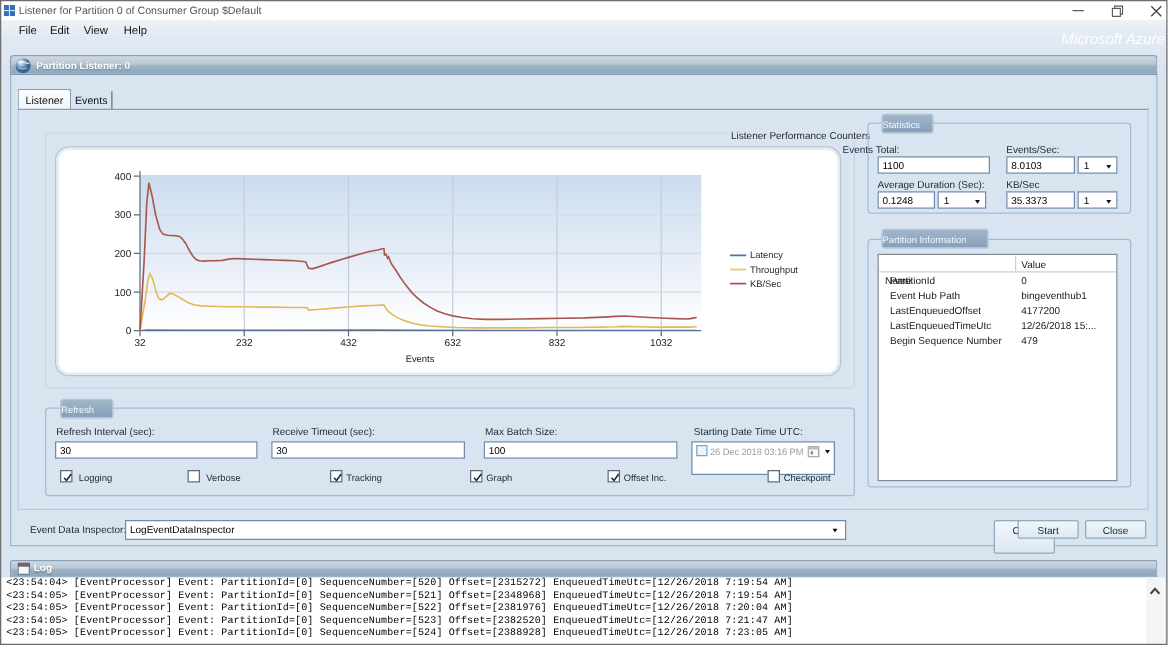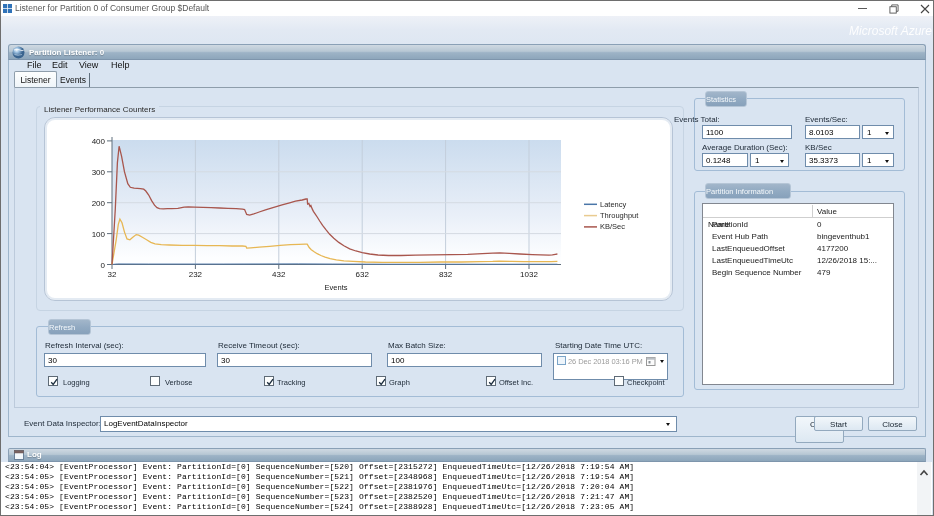--- a/index.html
+++ b/index.html
@@ -6,22 +6,22 @@
 font-family:"Liberation Sans",sans-serif;}
 *{box-sizing:border-box;}
 #win{position:absolute;left:0;top:0;width:934px;height:516px;background:#fff;}
 #frame{position:absolute;left:0;top:0;width:934px;height:516px;
 border:1px solid #6e6e6e;z-index:99;pointer-events:none;}
 .abs{position:absolute;}
 
 #titlebar{left:0;top:0;width:934px;height:16px;background:#fff;}
 #title{left:15px;top:3px;font-size:8.5px;color:#565656;}
 
-#menubar{left:16px;top:16px;width:796px;height:14px;z-index:5;
-font-size:9px;color:#111;margin-top:41px;}
+#menubar{left:4px;top:16px;width:796px;height:14px;z-index:5;
+font-size:9px;color:#111;}
 
 #client{left:0;top:16px;width:934px;height:500px;
 background:linear-gradient(180deg,#eef1f7 0px,#e2e9f3 14px,#d9e4f1 44px);}
 #azure{right:2px;top:24px;font-size:12px;color:rgba(255,255,255,0.92);font-style:italic;}
 .hdrbar{background:linear-gradient(180deg,#cfd9e2 0%,#b7c7d4 45%,#9db3c6 55%,#8da6bb 100%);
 border:1px solid #8aa0b6;border-bottom-color:#7e95ac;}
 .hdrtxt{color:#fff;font-weight:bold;font-size:8px;text-shadow:0 1px 1px rgba(0,0,0,0.25);}
 
 .grp{border:1px solid #a3bcd6;border-radius:3px;}
 .gtab{background:linear-gradient(180deg,#a2b6ca 0%,#92aac2 50%,#87a1bb 100%);
@@ -84,21 +84,21 @@
    <path d="M2.5 8.5 Q6 10 10 8.5" stroke="#cfe2f2" stroke-width="0.8" fill="none" opacity="0.7"></path>
  </svg>
  <div class="abs hdrtxt" style="left:29px;top:48px">Partition Listener: 0</div>
  <div class="abs" style="left:8px;top:60px;width:918px;height:377px;border:1px solid #9fb6cc;border-top:none"></div>
 
  <div class="abs" style="left:14px;top:71px;width:43px;height:17px;background:linear-gradient(180deg,#fdfefe,#eef4f9);border:1px solid #8e9dab;border-bottom:none;border-radius:2px 2px 0 0;font-size:8.5px;color:#111;text-align:center;padding-top:3px">Listener</div>
  <div class="abs" style="left:57px;top:73px;width:33px;height:15px;font-size:8.5px;color:#111;text-align:center;padding-top:2px;border-right:1.5px solid #5f6f7d">Events</div>
  <div class="abs" style="left:14px;top:87px;width:905px;height:321px;border:1px solid #bccadb;border-top-color:#8e9dab"></div>
 
  <div class="abs" style="left:36px;top:106px;width:648px;height:205px;border:1px solid #c6d4e3;border-radius:4px"></div>
- <div class="abs" style="left:40px;top:98px;width:648px;text-align:left"><span style="font-size:8px;color:#2a2a2a;background:#d9e4f1;padding:0 4px">Listener Performance Counters</span></div>
+ <div class="abs" style="left:52px;top:98px;width:648px;text-align:right"><span style="font-size:8px;color:#2a2a2a;background:#d9e4f1;padding:0 4px">Listener Performance Counters</span></div>
  <div class="abs" style="left:44px;top:117px;width:629px;height:184px;background:#fff;border:1px solid #b6c4d6;border-radius:11px;box-shadow:inset 0 0 0 2px #e4ebf3"></div>
 
  <svg class="abs" style="left:44px;top:117px" width="625" height="184" viewBox="0 0 625 184">
   <defs>
    <linearGradient id="plotbg" x1="0" y1="0" x2="0" y2="1">
      <stop offset="0%" stop-color="#cbdcee"></stop>
      <stop offset="60%" stop-color="#e9eff8"></stop>
      <stop offset="95%" stop-color="#fdfeff"></stop>
    </linearGradient>
   </defs>

